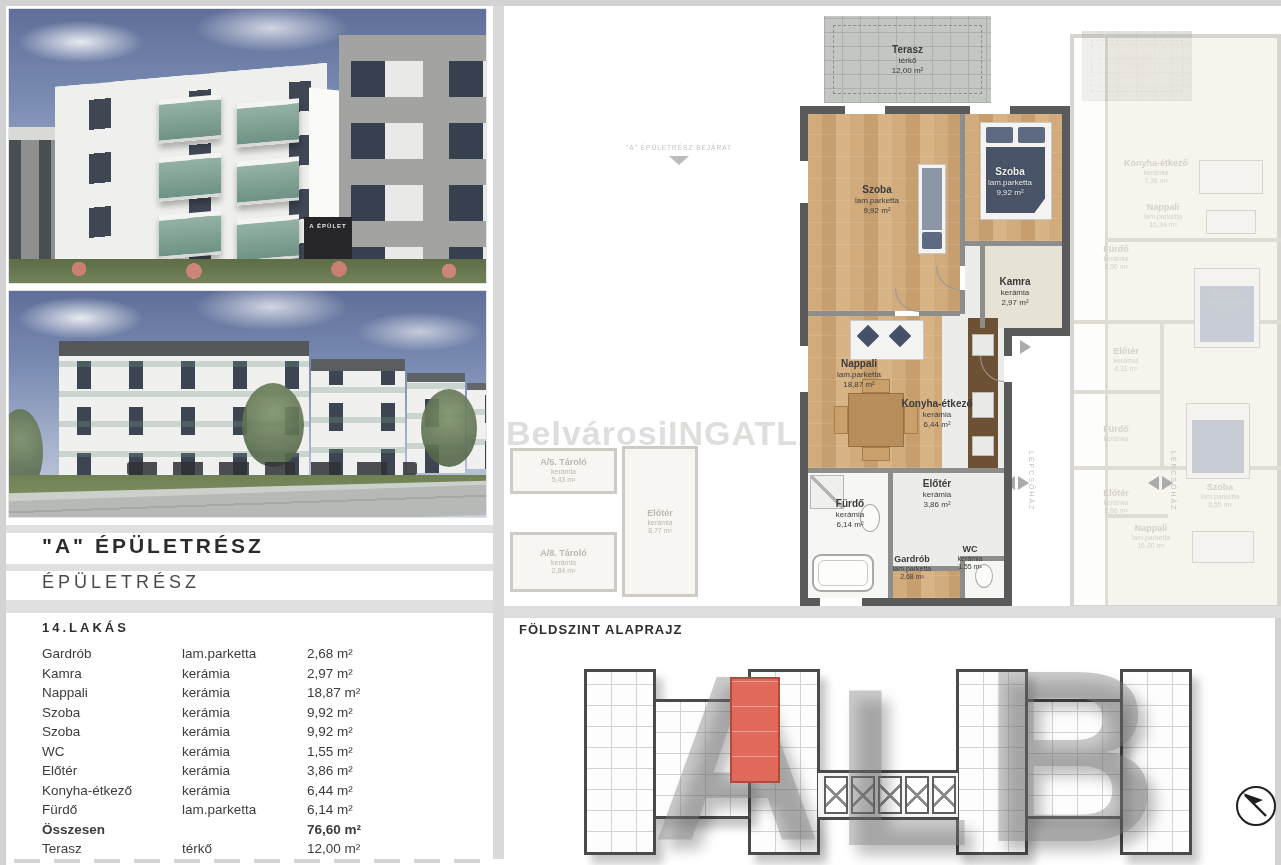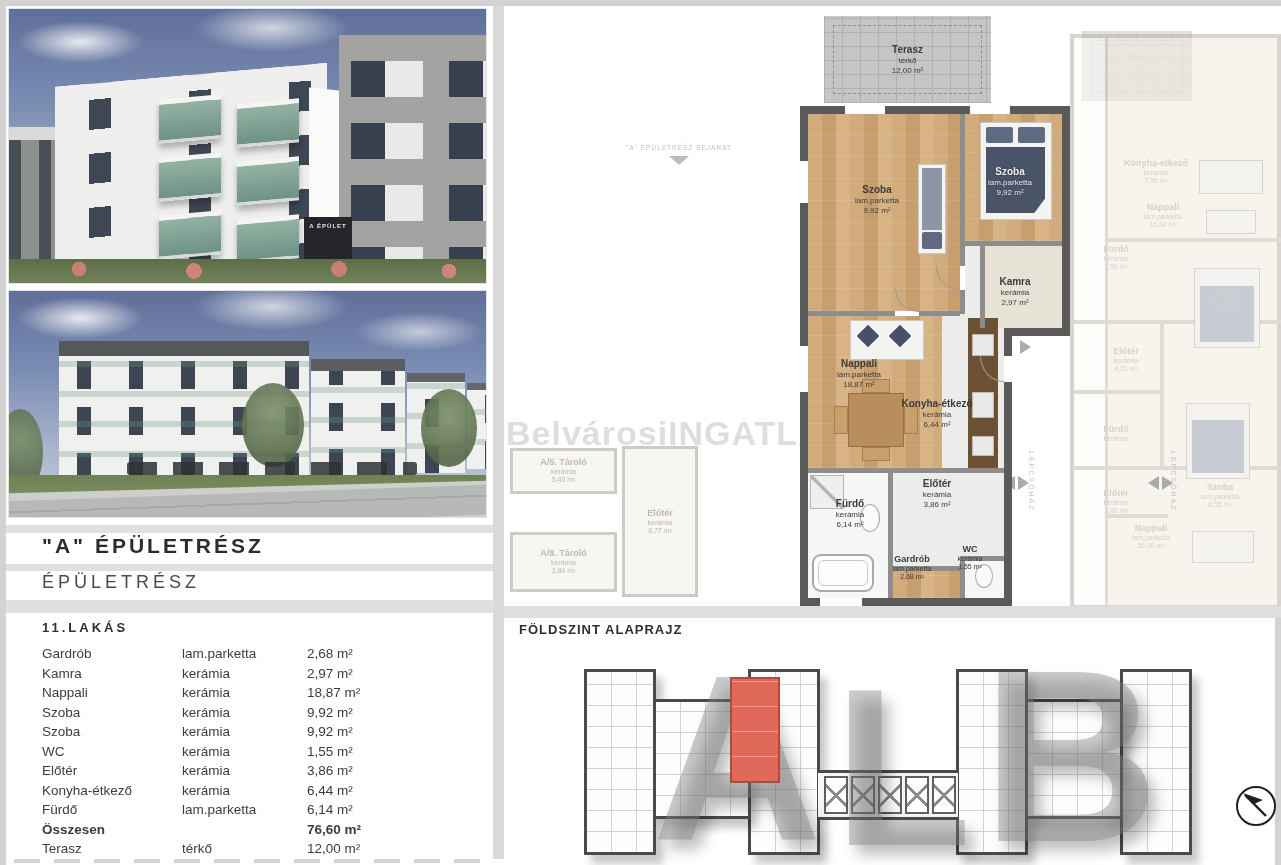--- a/index.html
+++ b/index.html
@@ -192,21 +192,21 @@
     <div class="p2-walk"></div>
     <div class="p2-road"></div>
   </div>
 
   <div class="band" style="left:0;top:519px;width:497px;height:8px;"></div>
   <div class="title1">"A" ÉPÜLETRÉSZ</div>
   <div class="band" style="left:0;top:558px;width:497px;height:7px;"></div>
   <div class="title2">ÉPÜLETRÉSZ</div>
   <div class="band" style="left:0;top:594px;width:497px;height:13px;"></div>
 
-  <div class="tbl-title">11.LAKÁS</div>
+  <div class="tbl-title">14.LAKÁS</div>
   <div id="areatable">
     <div class="trow">
         <span class="c1">Gardrób</span>
         <span class="c2">lam.parketta</span>
         <span class="c3">2,68 m²</span>
       </div>
     <div class="trow">
         <span class="c1">Kamra</span>
         <span class="c2">kerámia</span>
         <span class="c3">2,97 m²</span>

